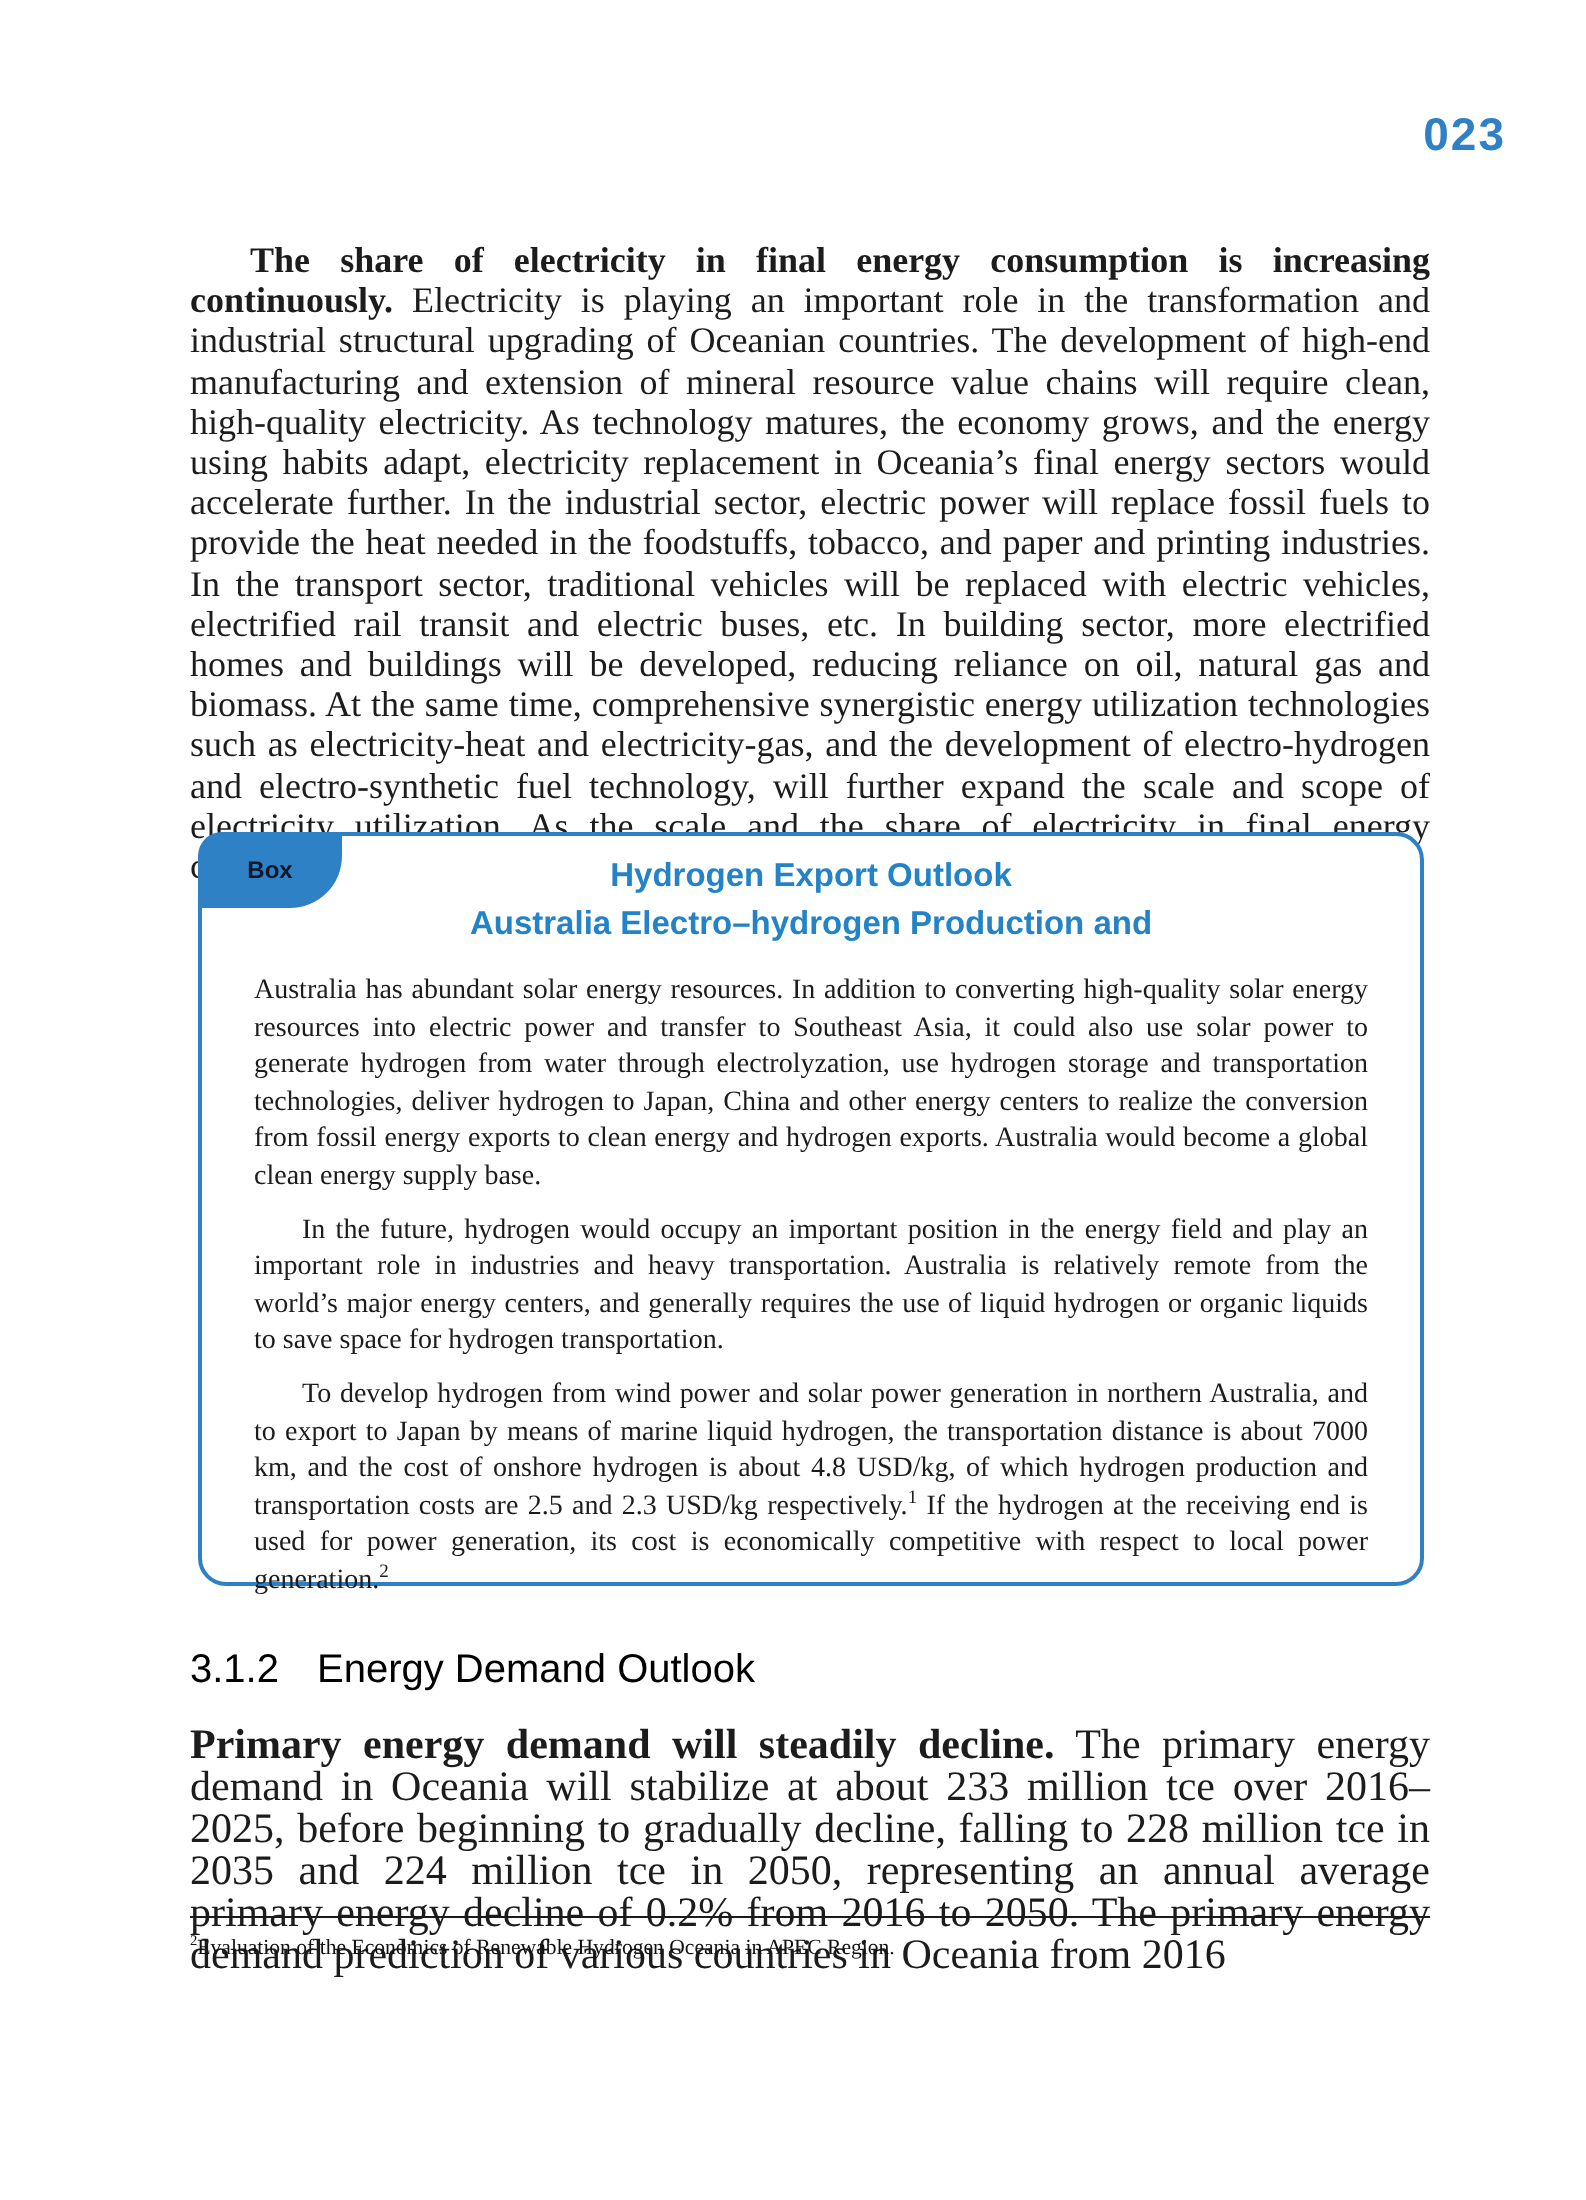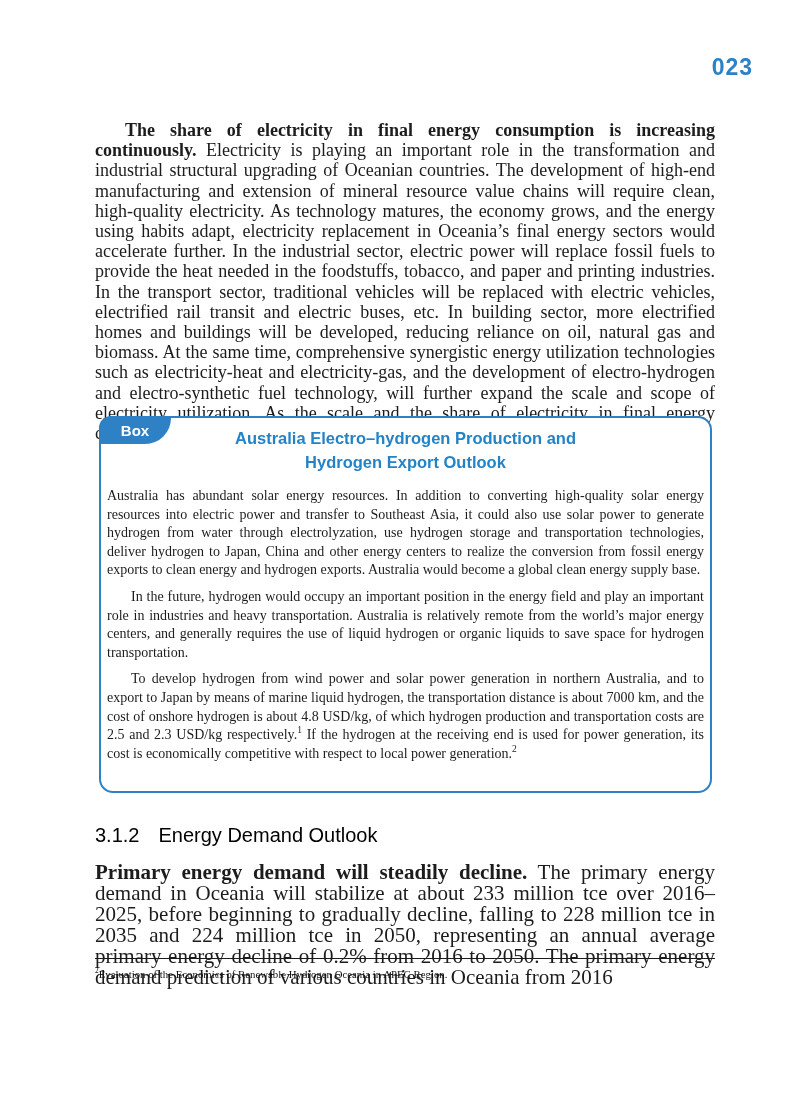--- a/index.html
+++ b/index.html
@@ -24,35 +24,35 @@
     margin:0;
   }
   .intro b{font-weight:bold;}
   .box{
     position:absolute;left:99px;top:416px;width:613px;height:377px;
     border:2px solid #2e81c4;border-radius:14px;
     box-sizing:border-box;background:#ffffff;
   }
   .box-tab{
     position:absolute;top:-2px;left:-2px;
-    width:72px;height:28px;
-    background:#2e81c4;color:#ffffff;
-    font-family:"Liberation Sans",sans-serif;font-weight:bold;font-size:15px;
+    width:72px;height:38px;
+    background:#2e81c4;color:#0f172a;
+    font-family:"Liberation Sans",sans-serif;font-weight:bold;font-size:12px;
     display:flex;align-items:center;justify-content:center;
     border-radius:12px 2px 26px 2px;
   }
   .box-title{
     margin:8px 80px 0;
     text-align:center;
     font-family:"Liberation Sans",sans-serif;font-weight:bold;
     font-size:16.5px;line-height:24px;
     color:#2383c6;
   }
   .box-body{
-    padding:13px 6px 10px;
+    padding:13px 26px 10px;
     font-size:14px;line-height:18.6px;
     text-align:justify;
   }
   .box-body p{margin:0 0 8px;}
   .box-body p.indent{text-indent:24px;}
   sup{font-size:68%;vertical-align:super;line-height:0;}
   .section-heading{
     position:absolute;left:95px;top:824px;
     font-family:"Liberation Sans",sans-serif;
     font-size:20px;font-weight:normal;color:#000000;
@@ -79,22 +79,22 @@
 
 <div class="page">
 
   <div class="page-number">023</div>
 
   <p class="intro"><b>The share of electricity in final energy consumption is increasing continuously.</b><span> Electricity is playing an important role in the transformation and industrial structural upgrading of Oceanian countries. The development of high-end manufacturing and extension of mineral resource value chains will require clean, high-quality electricity. As technology matures, the economy grows, and the energy using habits adapt, electricity replacement in Oceania’s final energy sectors would accelerate further. In the industrial sector, electric power will replace fossil fuels to provide the heat needed in the foodstuffs, tobacco, and paper and printing industries. In the transport sector, traditional vehicles will be replaced with electric vehicles, electrified rail transit and electric buses, etc. In building sector, more electrified homes and buildings will be developed, reducing reliance on oil, natural gas and biomass. At the same time, comprehensive synergistic energy utilization technologies such as electricity-heat and electricity-gas, and the development of electro-hydrogen and electro-synthetic fuel technology, will further expand the scale and scope of electricity utilization. As the scale and the share of electricity in final energy consumption increases, the electricity-centered energy structure will be built.</span></p>
 
   <div class="box">
     <div class="box-tab">Box</div>
     <div class="box-title">
+      <div>Hydrogen Export Outlook</div>
       <div>Australia Electro–hydrogen Production and</div>
-      <div>Hydrogen Export Outlook</div>
     </div>
     <div class="box-body">
       <p>Australia has abundant solar energy resources. In addition to converting high-quality solar energy resources into electric power and transfer to Southeast Asia, it could also use solar power to generate hydrogen from water through electrolyzation, use hydrogen storage and transportation technologies, deliver hydrogen to Japan, China and other energy centers to realize the conversion from fossil energy exports to clean energy and hydrogen exports. Australia would become a global clean energy supply base.</p>
       <p class="indent">In the future, hydrogen would occupy an important position in the energy field and play an important role in industries and heavy transportation. Australia is relatively remote from the world’s major energy centers, and generally requires the use of liquid hydrogen or organic liquids to save space for hydrogen transportation.</p>
       <p class="indent"><span>To develop hydrogen from wind power and solar power generation in northern Australia, and to export to Japan by means of marine liquid hydrogen, the transportation distance is about 7000 km, and the cost of onshore hydrogen is about 4.8 USD/kg, of which hydrogen production and transportation costs are 2.5 and 2.3 USD/kg respectively.</span><sup>1</sup><span> If the hydrogen at the receiving end is used for power generation, its cost is economically competitive with respect to local power generation.</span><sup>2</sup></p>
     </div>
   </div>
 
   <h2 class="section-heading"><span class="num">3.1.2</span><span>Energy Demand Outlook</span></h2>
 

